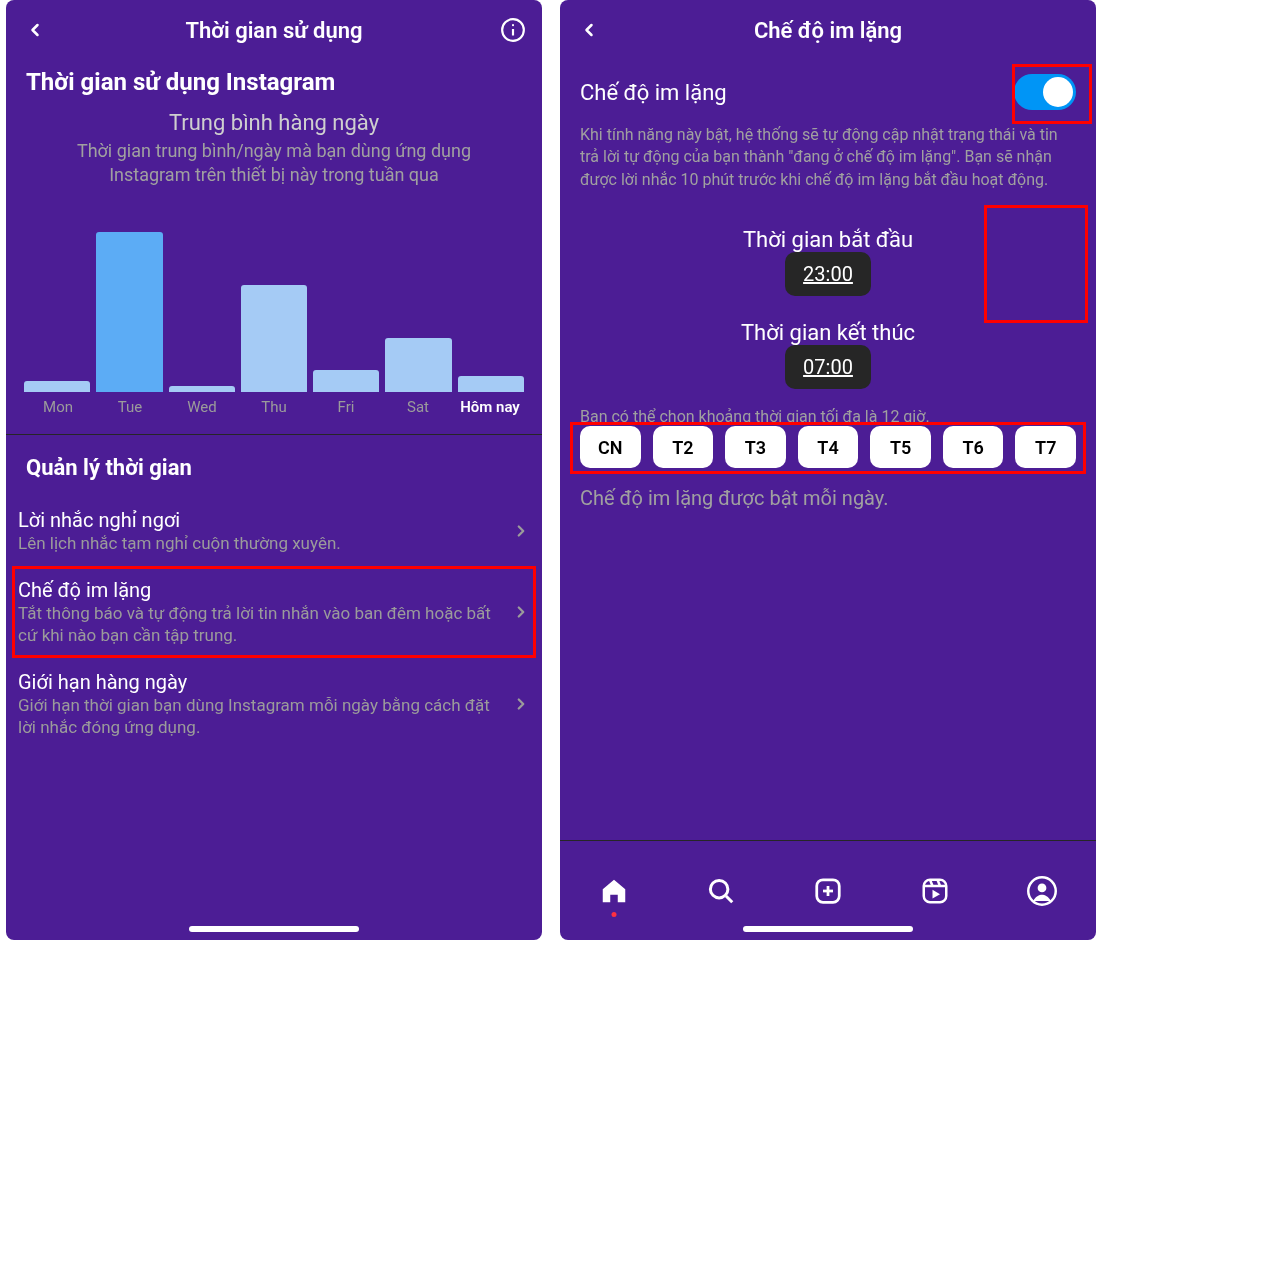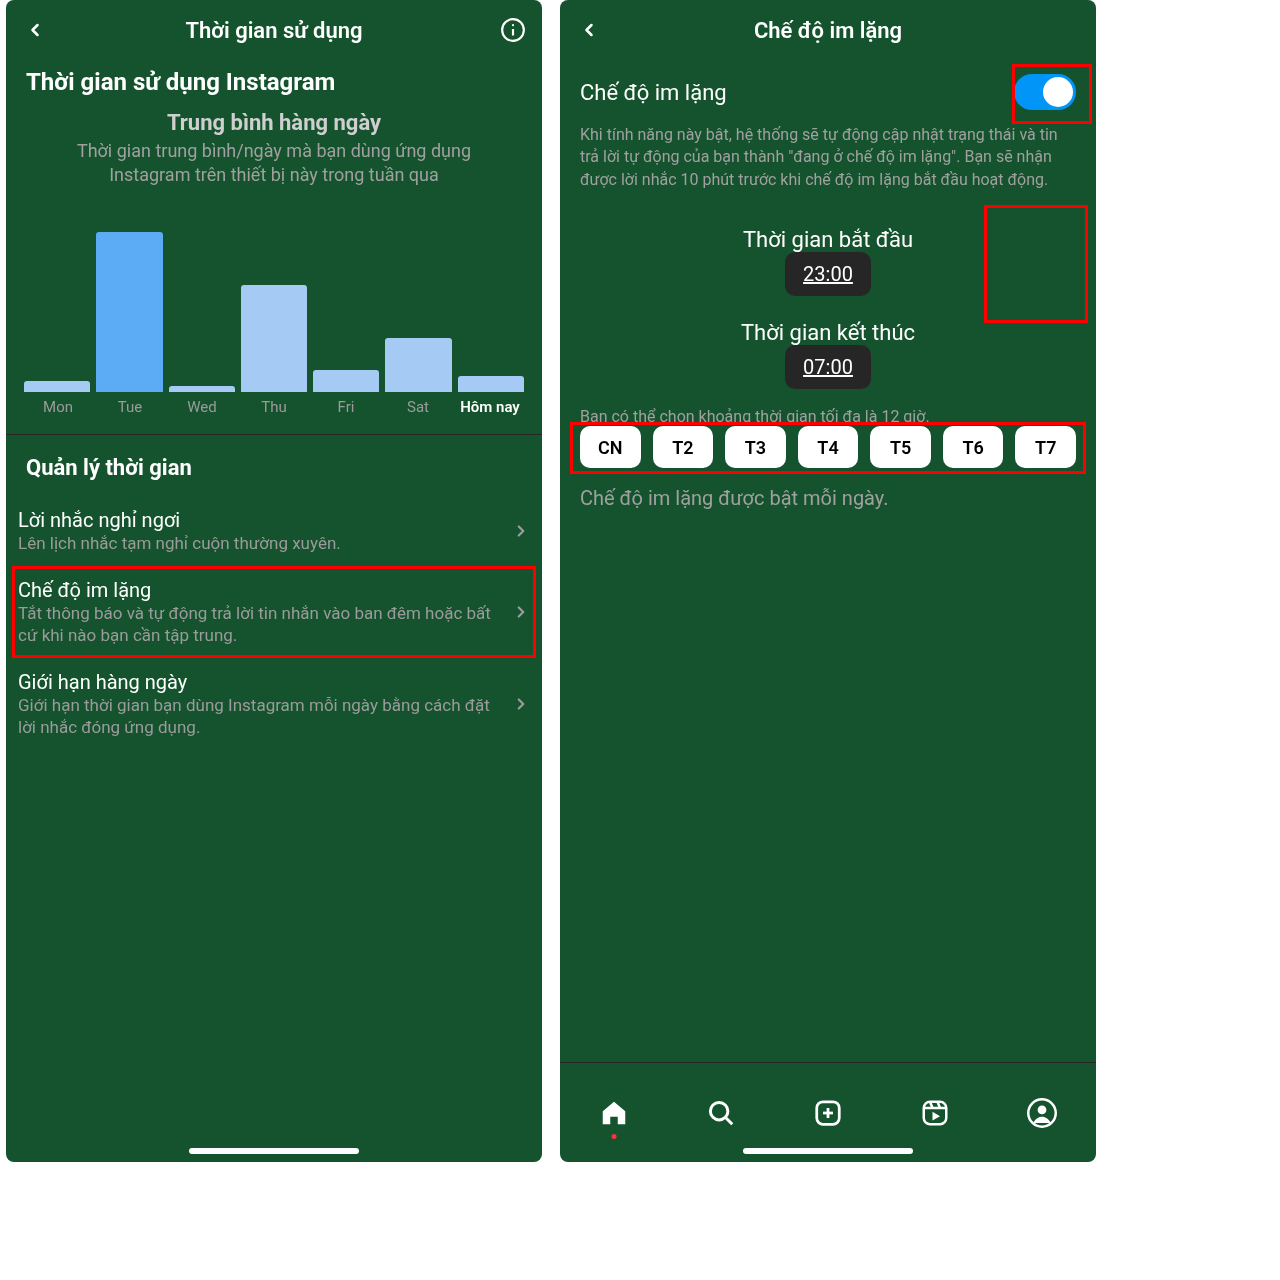--- a/index.html
+++ b/index.html
@@ -7,22 +7,22 @@
     background: #fff;
     font-family: -apple-system, BlinkMacSystemFont, "Segoe UI", Roboto, Helvetica, Arial, sans-serif;
     width: 1280px;
     height: 1280px;
     display: flex;
     gap: 18px;
     padding: 0;
   }
   .phone {
     width: 536px;
-    height: 1162px;
-    background: #14532d;
+    height: 940px;
+    background: #4c1d95;
     border-radius: 8px;
     color: #fff;
     display: flex;
     flex-direction: column;
     position: relative;
     overflow: hidden;
   }
   .phone-left { margin-left: 6px; }
   .phone-right { margin-left: 0; }
   .nav {
@@ -53,21 +53,21 @@
     font-weight: 700;
     margin-top: 10px;
     background: linear-gradient(90deg, #ff7a00 0%, #ff0169 35%, #d300c5 70%, #7638fa 100%);
     -webkit-background-clip: text;
     background-clip: text;
     color: transparent;
   }
   .avg-label {
     text-align: center;
     font-size: 22px;
-    font-weight: 700;
+    font-weight: 400;
     color: #cfcfcf;
     margin-top: 6px;
   }
   .avg-desc {
     text-align: center;
     font-size: 18px;
     color: #a0a0a0;
     padding: 4px 40px 0 40px;
     line-height: 1.35;
   }

